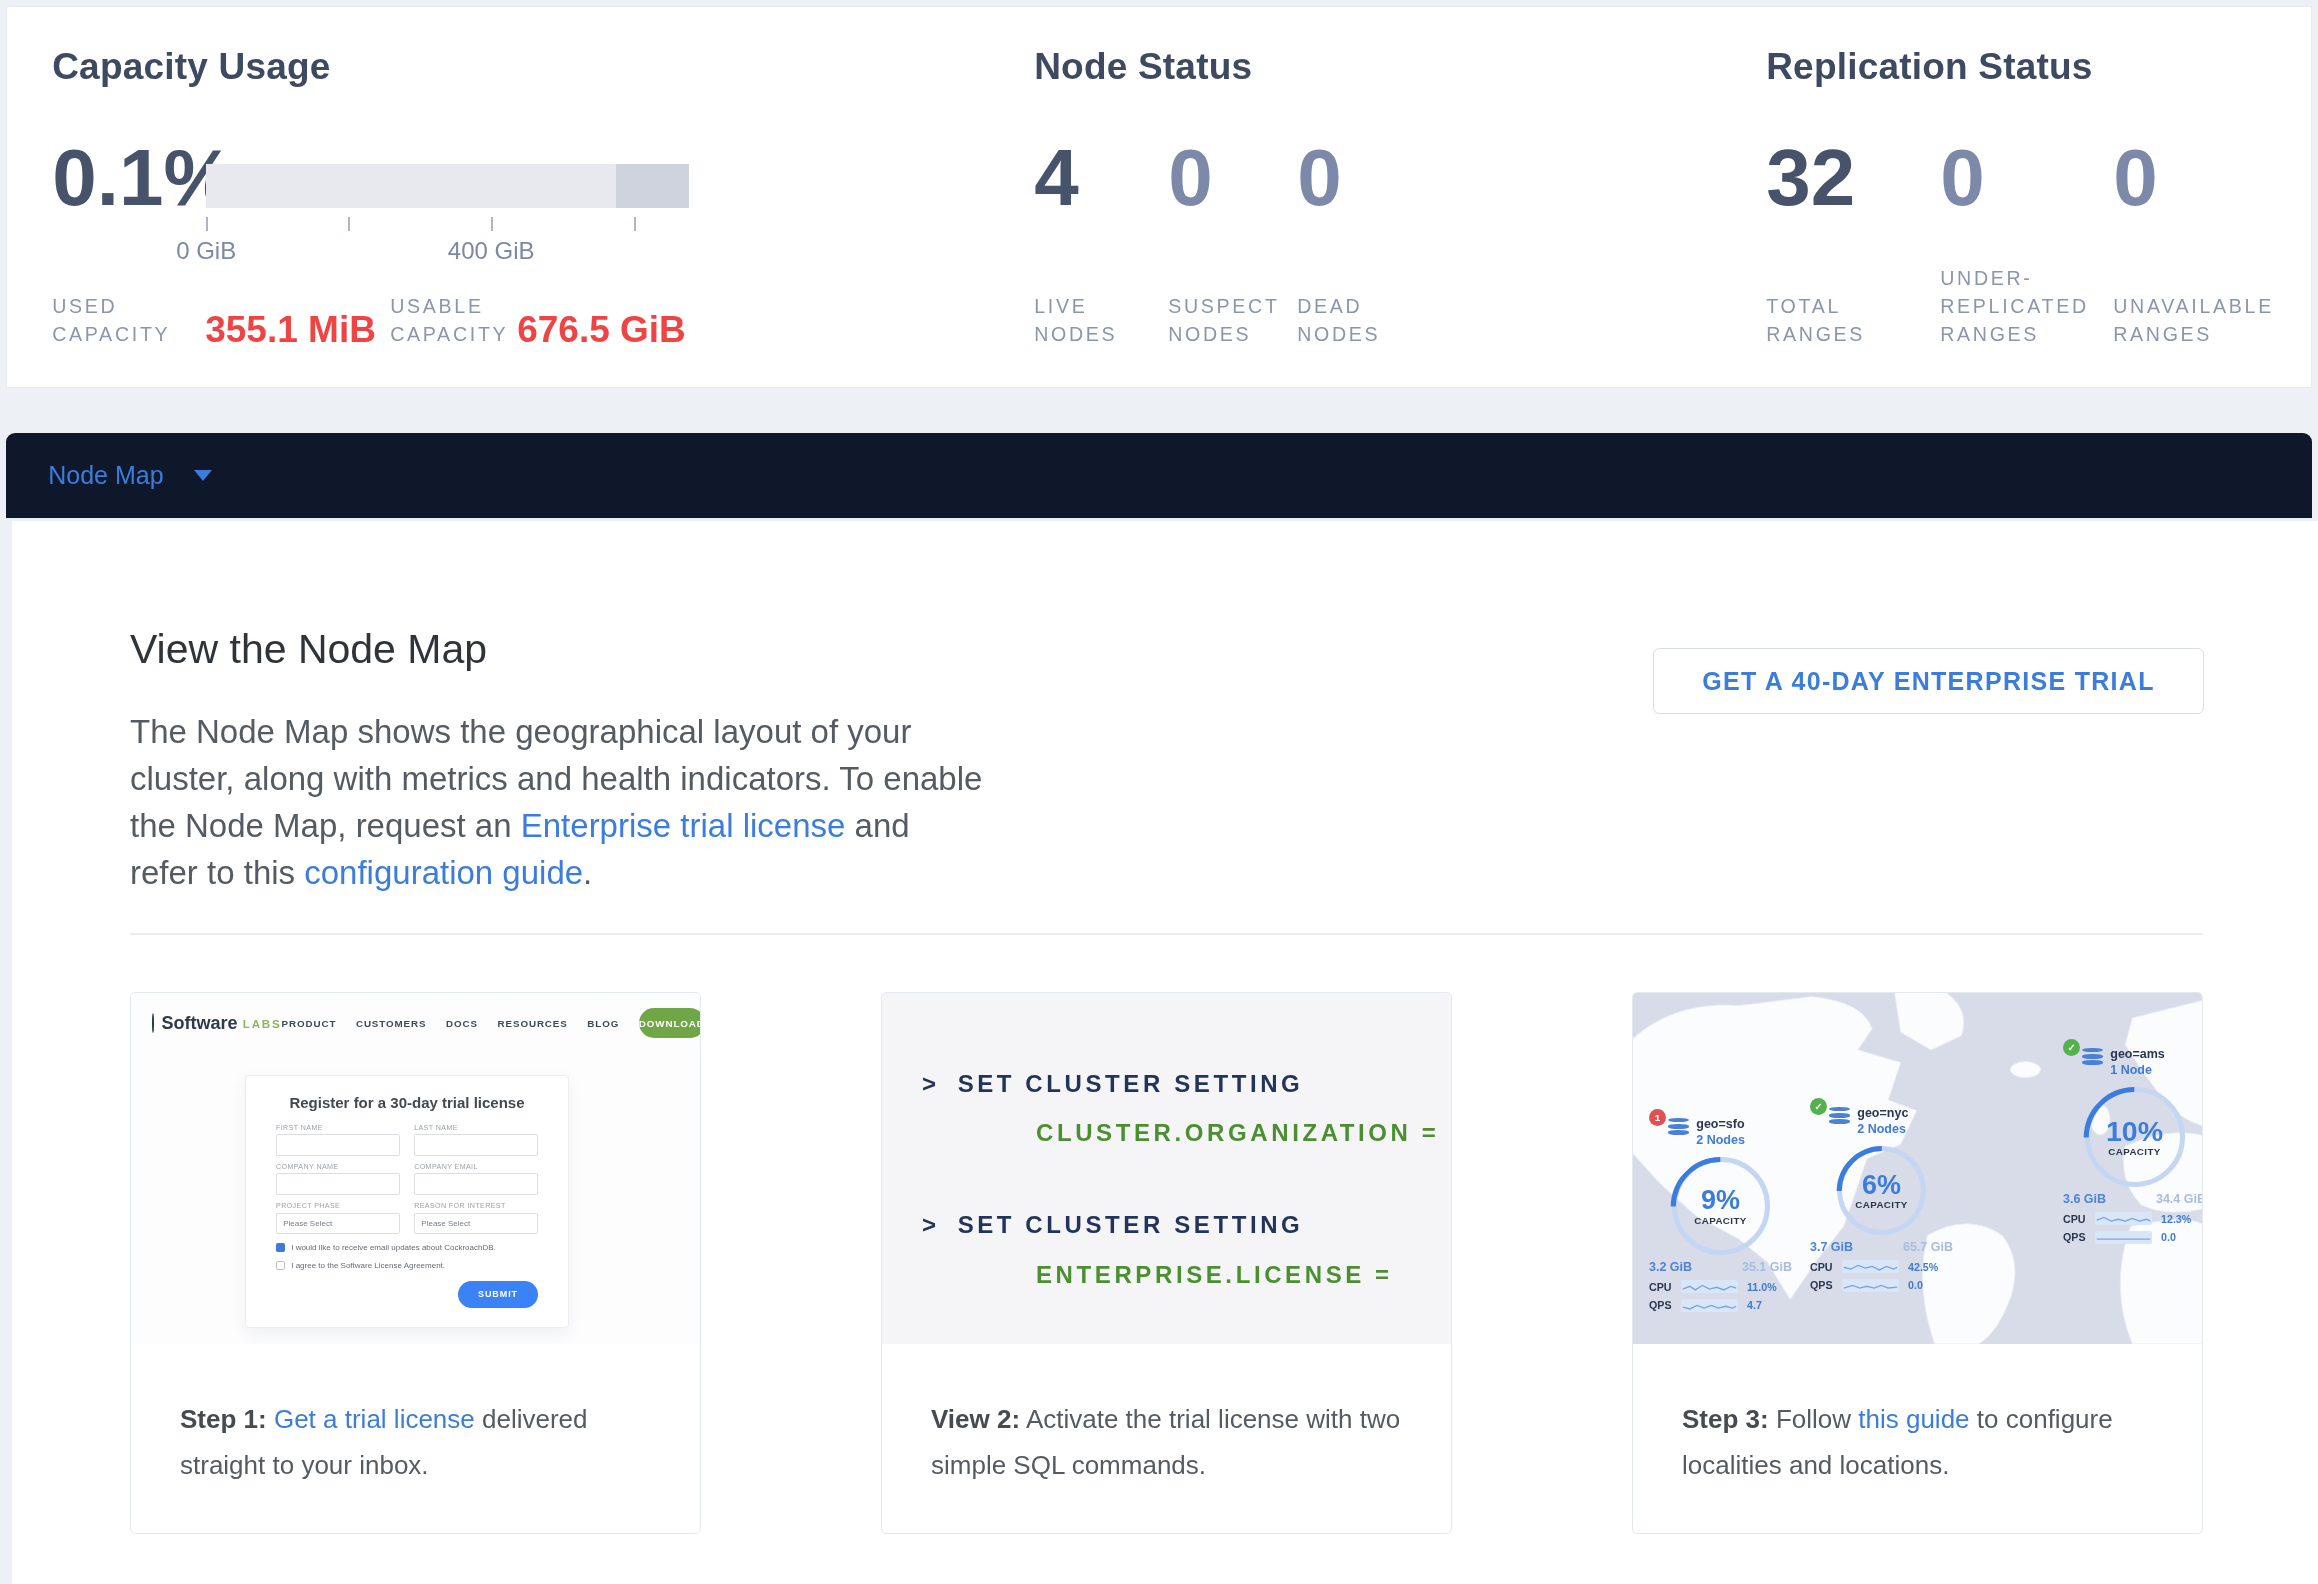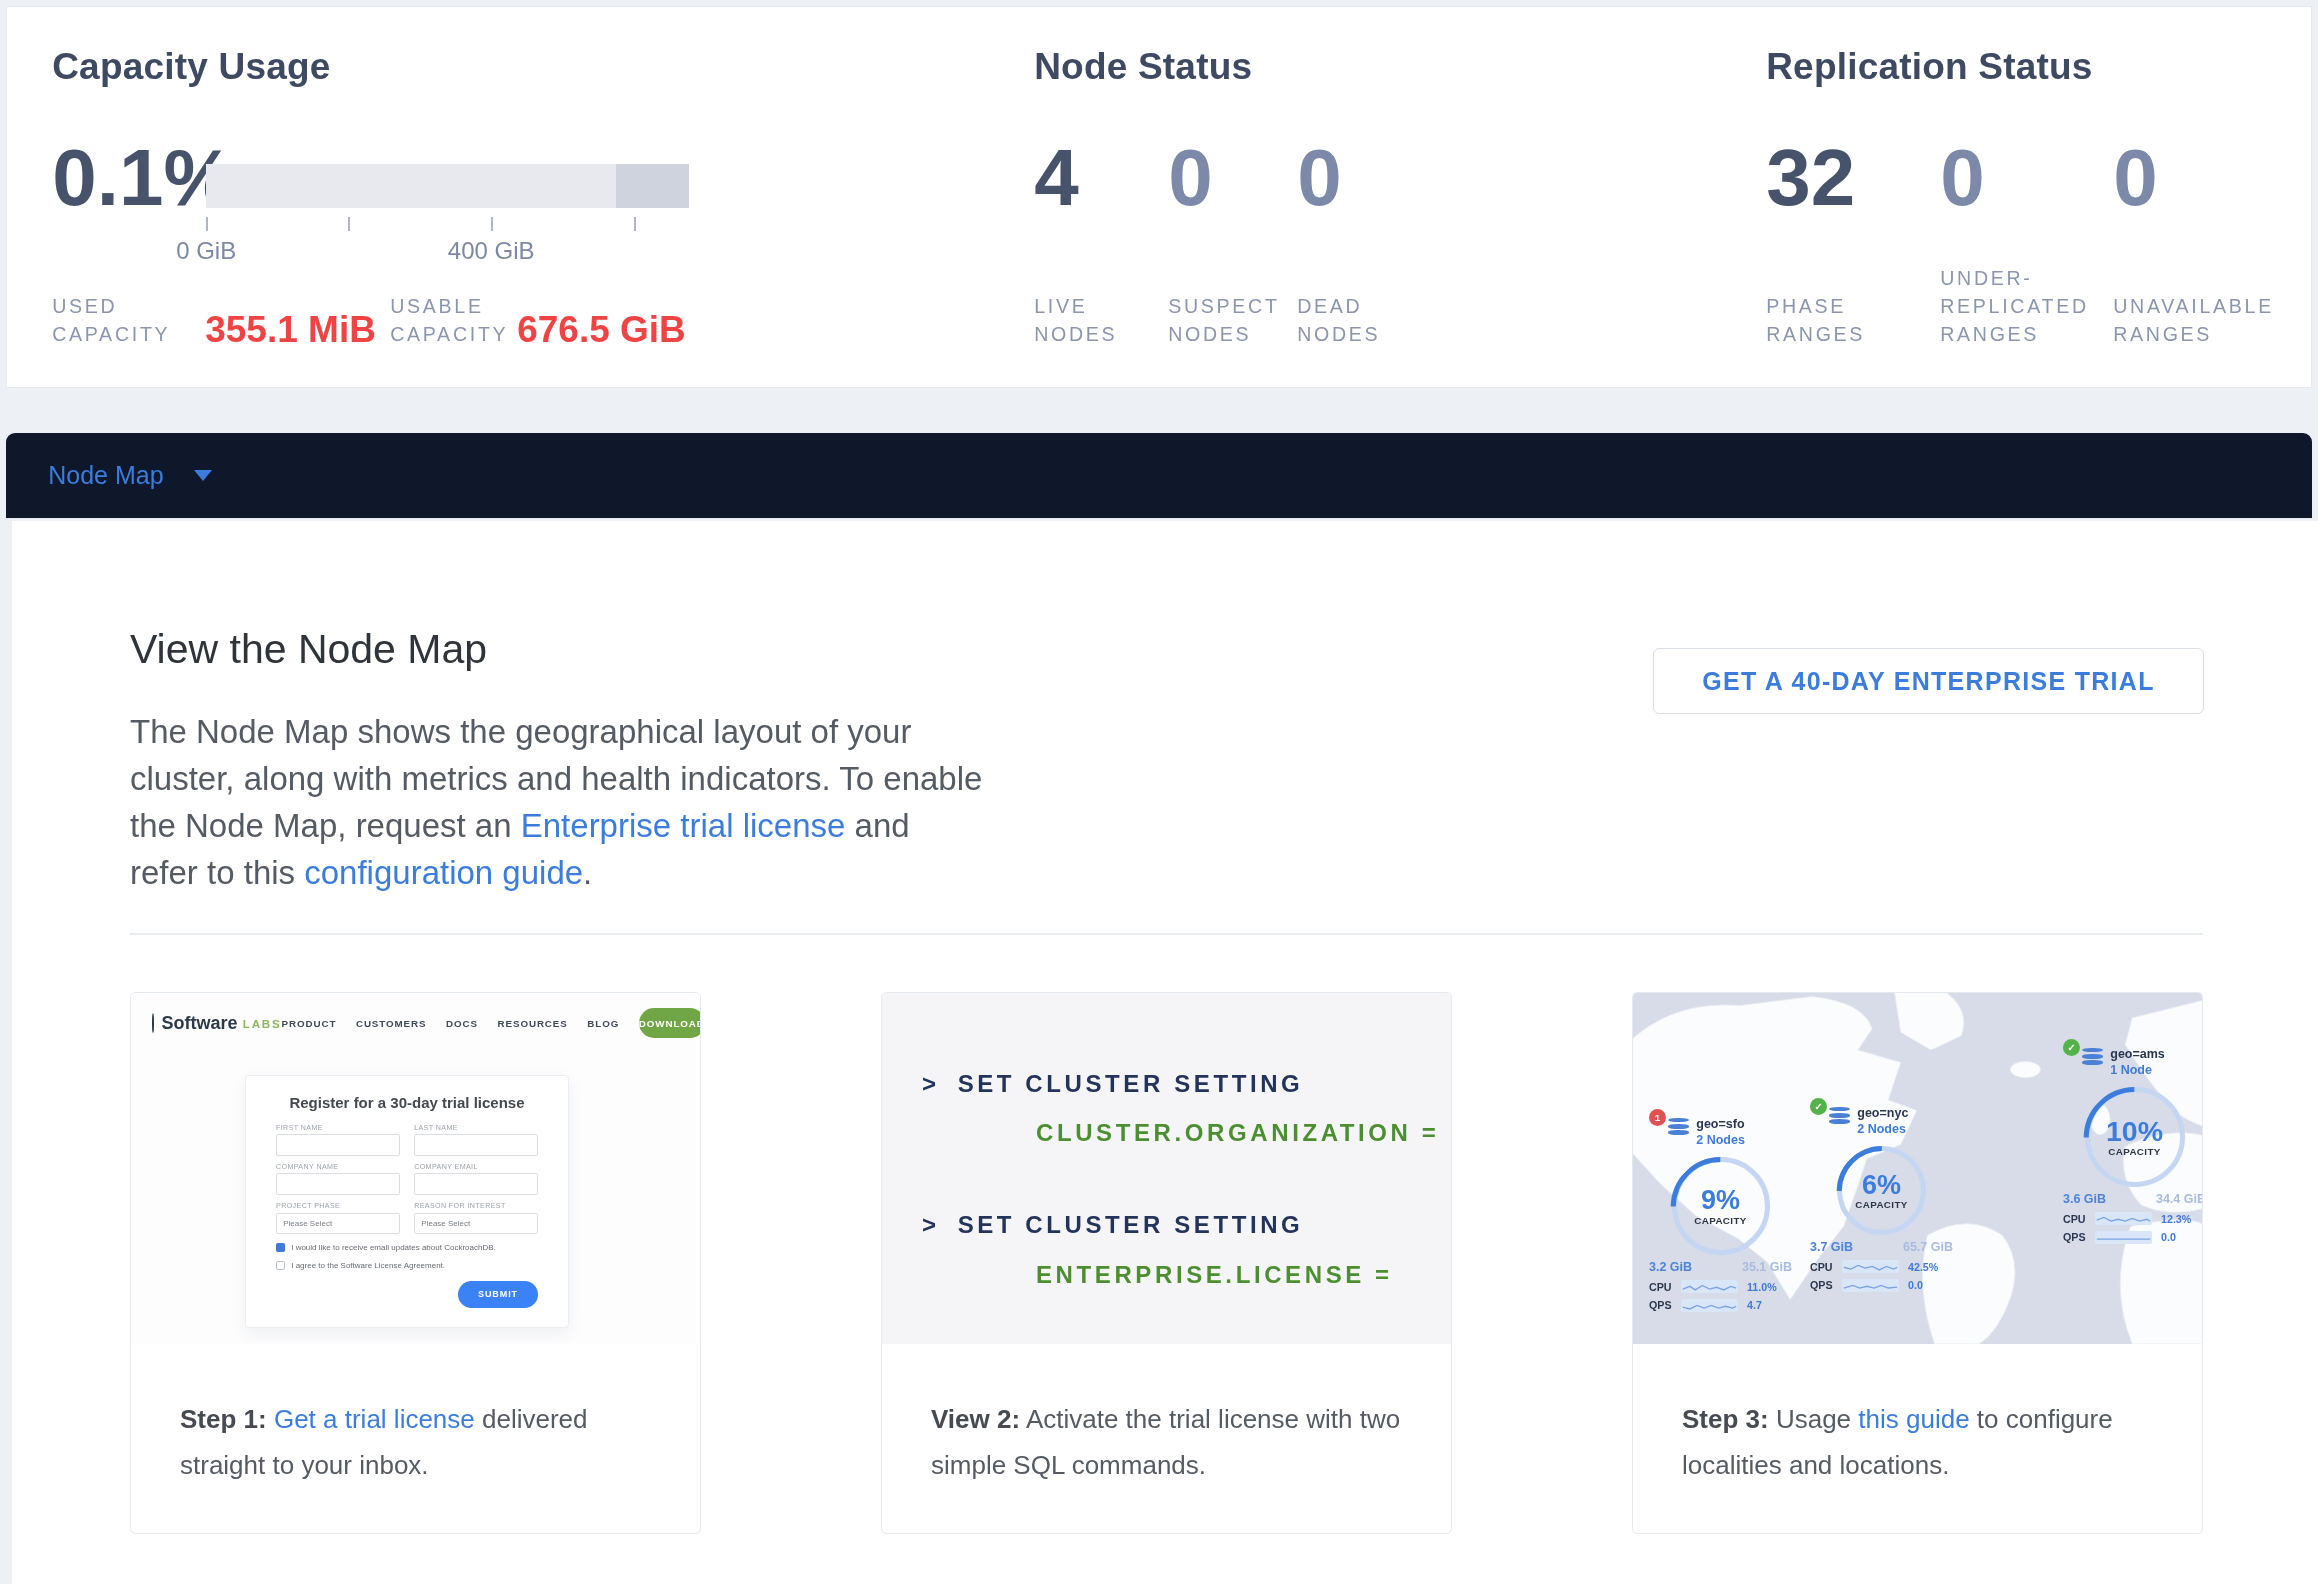--- a/index.html
+++ b/index.html
@@ -137,21 +137,21 @@
   <div class="big-num dim" style="left:1161px">0</div>
   <div class="big-num dim" style="left:1290px">0</div>
   <div class="metric-label" style="left:1027px; width:98px">LIVE NODES</div>
   <div class="metric-label" style="left:1161px; width:116px">SUSPECT NODES</div>
   <div class="metric-label" style="left:1290px; width:98px">DEAD NODES</div>
 
   <div class="sec-title" style="left:1759px">Replication Status</div>
   <div class="big-num" style="left:1759px">32</div>
   <div class="big-num dim" style="left:1933px">0</div>
   <div class="big-num dim" style="left:2106px">0</div>
-  <div class="metric-label" style="left:1759px; width:116px">PHASE RANGES</div>
+  <div class="metric-label" style="left:1759px; width:116px">TOTAL RANGES</div>
   <div class="metric-label" style="left:1933px; width:156px">UNDER-REPLICATED RANGES</div>
   <div class="metric-label" style="left:2106px; width:178px">UNAVAILABLE RANGES</div>
 </div>
 
 <div class="viewbar">
   <div class="viewbar-inner">
     <span class="viewbar-label">Node Map</span>
     <span class="caret-down"></span>
   </div>
 </div>
@@ -362,18 +362,18 @@
           <div class="statrow">
             <span class="slabel">QPS</span>
             <span class="spark"><svg width="57" height="12.5" viewBox="0 0 64 14">
                   <polyline points="2,8 62,8" fill="none" stroke="#7aa3e4" stroke-width="1.5"></polyline>
                 </svg></span>
             <span class="sval">0.0</span>
           </div>
         </div>
 
       </div>
-      <div class="card-caption"><span class="rt-bold">Step 3:</span><span> Usage </span><span class="rt-link">this guide</span><span> to configure localities and locations.</span></div>
+      <div class="card-caption"><span class="rt-bold">Step 3:</span><span> Follow </span><span class="rt-link">this guide</span><span> to configure localities and locations.</span></div>
     </div>
 
   </div>
 </div>
 
 
 </body></html>

